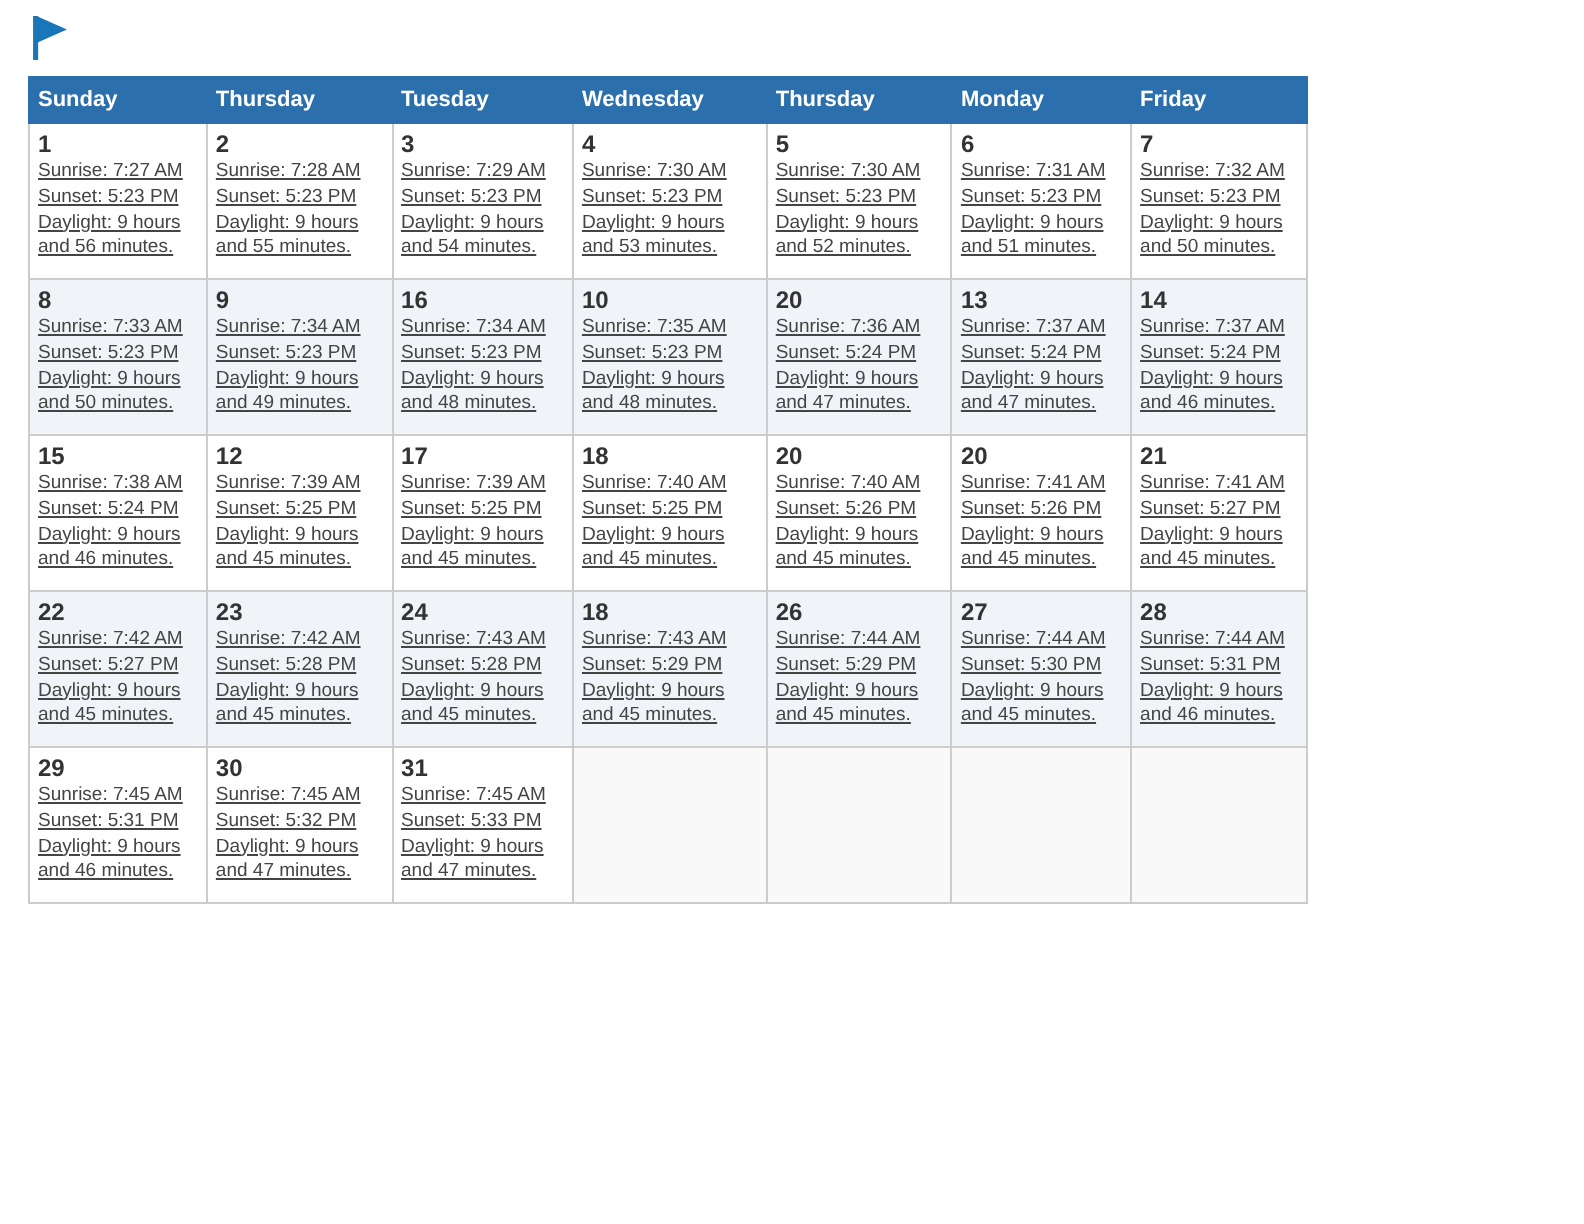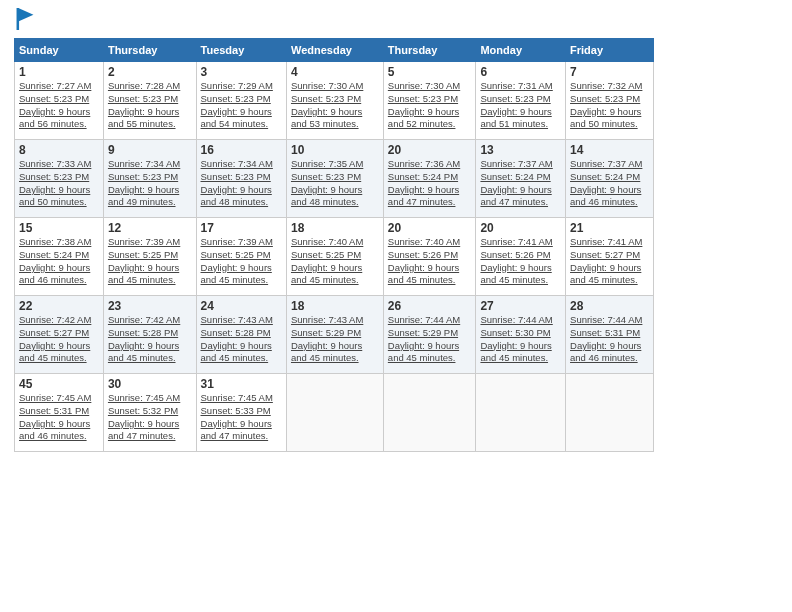--- a/index.html
+++ b/index.html
@@ -248,21 +248,21 @@
     <span class="day-num">27</span>
     <span class="day-info">Sunrise: 7:44 AM<br>Sunset: 5:30 PM<br>Daylight: 9 hours and 45 minutes.</span>
   </td>
           <td>
     <span class="day-num">28</span>
     <span class="day-info">Sunrise: 7:44 AM<br>Sunset: 5:31 PM<br>Daylight: 9 hours and 46 minutes.</span>
   </td>
         </tr>
         <tr>
           <td>
-    <span class="day-num">45</span>
+    <span class="day-num">29</span>
     <span class="day-info">Sunrise: 7:45 AM<br>Sunset: 5:31 PM<br>Daylight: 9 hours and 46 minutes.</span>
   </td>
           <td>
     <span class="day-num">30</span>
     <span class="day-info">Sunrise: 7:45 AM<br>Sunset: 5:32 PM<br>Daylight: 9 hours and 47 minutes.</span>
   </td>
           <td>
     <span class="day-num">31</span>
     <span class="day-info">Sunrise: 7:45 AM<br>Sunset: 5:33 PM<br>Daylight: 9 hours and 47 minutes.</span>
   </td>

